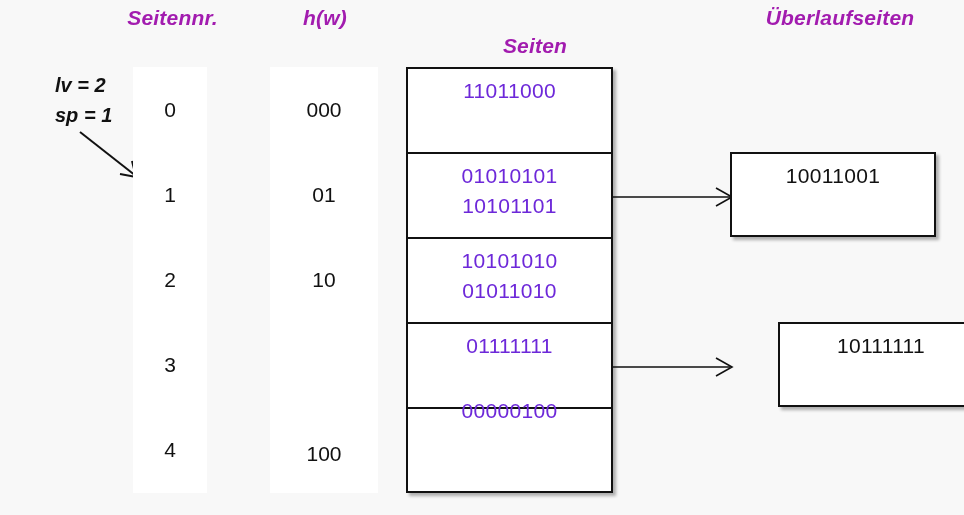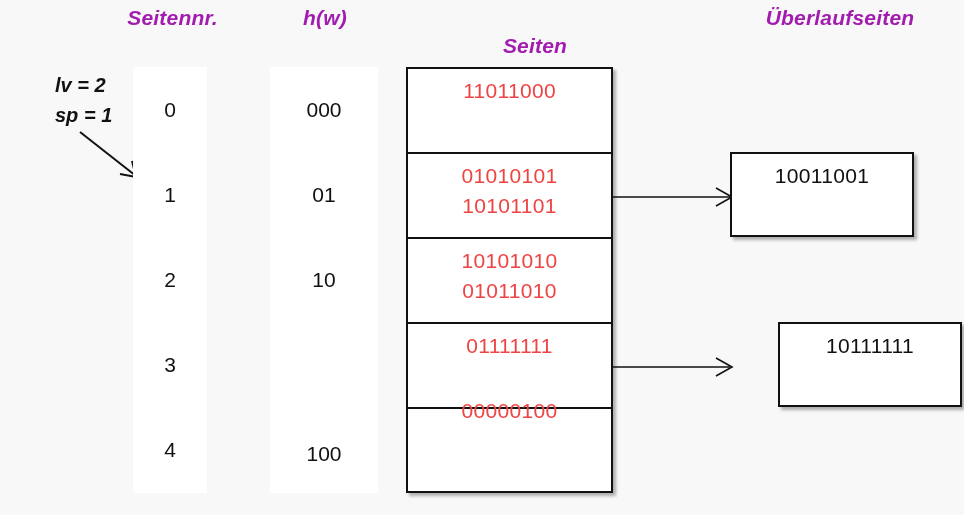--- a/index.html
+++ b/index.html
@@ -111,29 +111,29 @@
     flex-direction: column;
     align-items: center;
     justify-content: flex-start;
     padding-top: 7px;
   }
   .page-cell.last { border-bottom: none; }
   .page-cell .rec {
     font-size: 21px;
     font-weight: 500;
     line-height: 30px;
-    color: #ef4444;
+    color: #6d28d9;
     letter-spacing: 0.3px;
   }
 
   
   .overflow-box {
     position: absolute;
     left: 730px;
-    width: 184px;
+    width: 206px;
     height: 85px;
     background: #ffffff;
     border: 2px solid #111111;
     box-sizing: border-box;
     box-shadow: 3px 3px 3px rgba(0,0,0,0.30);
     display: flex;
     flex-direction: column;
     align-items: center;
     justify-content: flex-start;
     padding-top: 7px;

